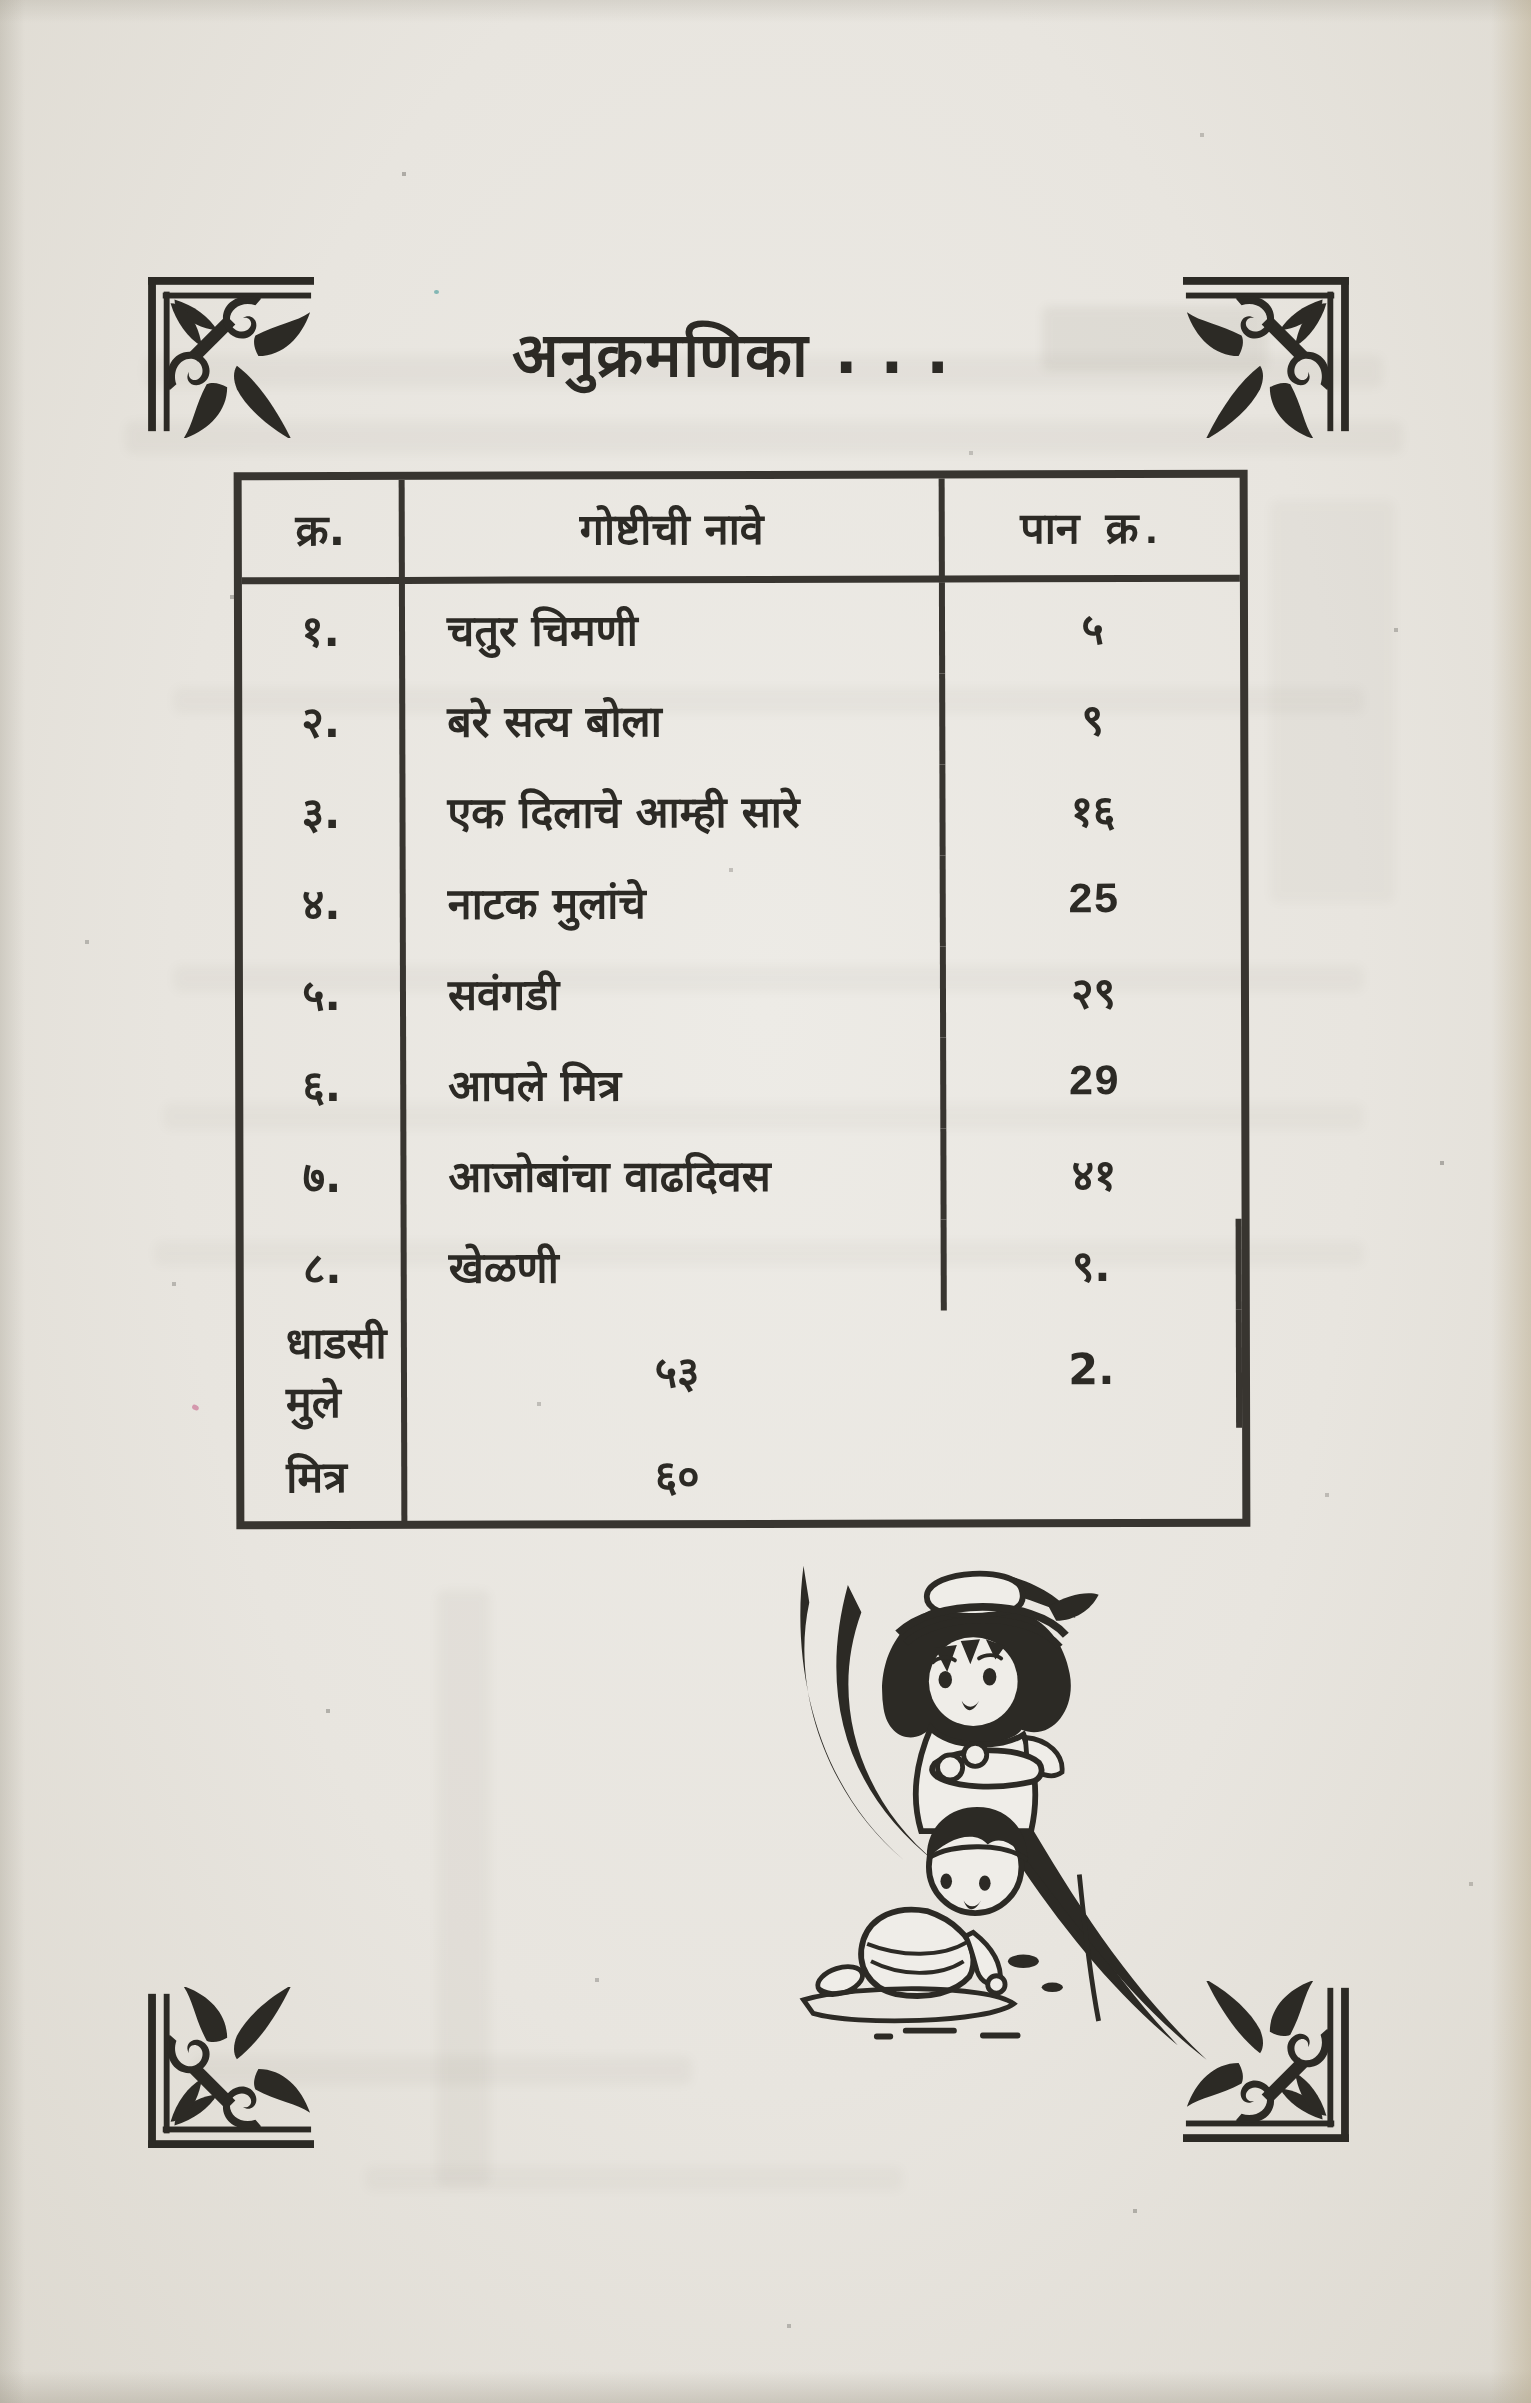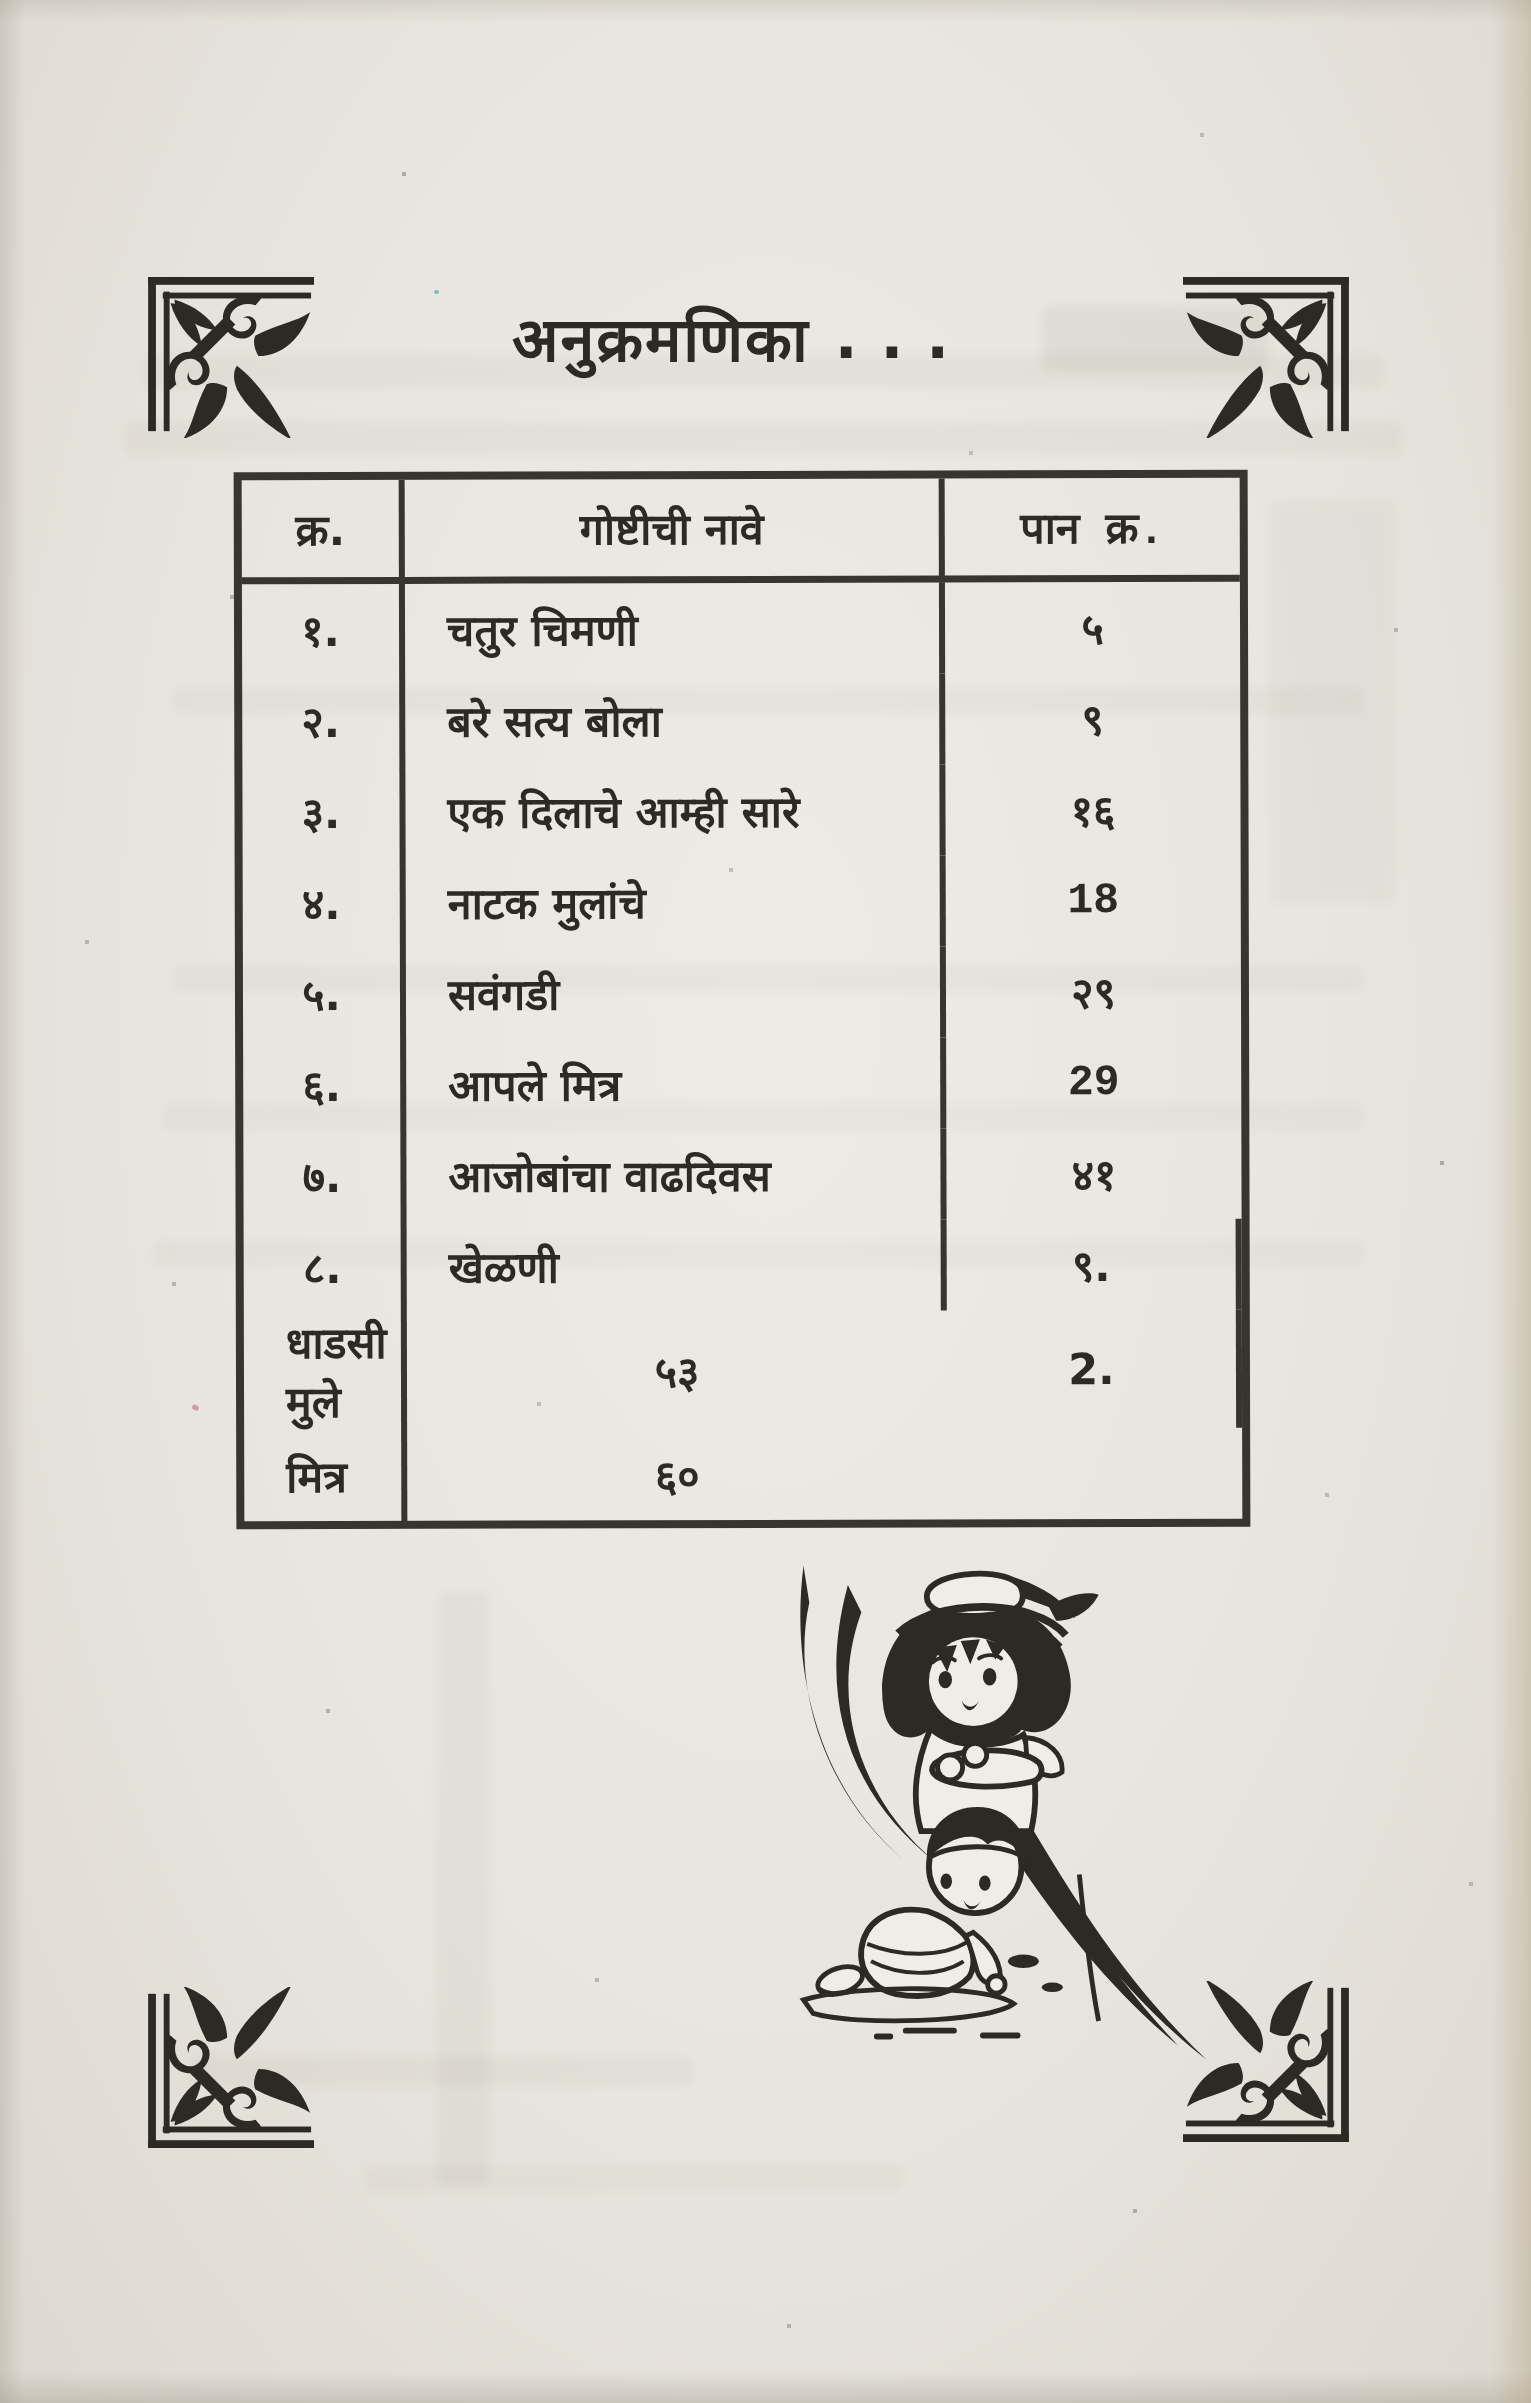--- a/index.html
+++ b/index.html
@@ -26,21 +26,21 @@
       231px 596px 0 1px rgba(40,38,34,.28), 1395px 629px 0 1px rgba(40,38,34,.25),
       730px 869px 0 1px rgba(40,38,34,.22), 1441px 1162px 0 1px rgba(40,38,34,.30),
       173px 1283px 0 1px rgba(40,38,34,.25), 1326px 1494px 0 1px rgba(40,38,34,.22),
       327px 1710px 0 1px rgba(40,38,34,.28), 596px 1979px 0 1px rgba(40,38,34,.25),
       1134px 2210px 0 1px rgba(40,38,34,.28), 788px 2325px 0 1px rgba(40,38,34,.25),
       1470px 1883px 0 1px rgba(40,38,34,.22), 86px 941px 0 1px rgba(40,38,34,.25),
       970px 452px 0 1px rgba(40,38,34,.20), 538px 1403px 0 1px rgba(40,38,34,.22);}
   .speck-pink{position:absolute;left:192px;top:1405px;width:6.7px;height:4.8px;background:#c96f92;opacity:.65;border-radius:50%;z-index:3;transform:rotate(30deg);}
   .speck-teal{position:absolute;left:434px;top:290px;width:4.8px;height:3.8px;background:#2f8f8f;opacity:.55;border-radius:50%;z-index:3;}
   
-  .title-wrap{left:235px;top:289px;width:1014px;height:96px;display:flex;align-items:center;justify-content:center;z-index:4;}
+  .title-wrap{left:235px;top:304px;width:1014px;height:96px;display:flex;align-items:center;justify-content:center;z-index:4;}
   .title-text{font-size:61px;font-weight:700;letter-spacing:1.9px;color:var(--ink);}
   .title-dots{font-size:60px;font-weight:900;letter-spacing:23px;margin-left:25px;color:var(--ink);}
   
   .toc{
     left:235px;top:471px;width:1014px;height:1057px;z-index:4;
     border:8.6px solid var(--line);box-sizing:border-box;
     display:grid;grid-template-columns:163px 540px 1fr;grid-template-rows:104px repeat(10,1fr);
     transform:rotate(-0.15deg);
   }
   .cell{display:flex;align-items:center;}
@@ -135,21 +135,21 @@
   <div class="cell bcell c-serial">२.</div>
   <div class="cell bcell c-name">बरे सत्य बोला</div>
   <div class="cell bcell c-page">९</div>
 
   <div class="cell bcell c-serial">३.</div>
   <div class="cell bcell c-name">एक दिलाचे आम्ही सारे</div>
   <div class="cell bcell c-page">१६</div>
 
   <div class="cell bcell c-serial">४.</div>
   <div class="cell bcell c-name">नाटक मुलांचे</div>
-  <div class="cell bcell c-page">18</div>
+  <div class="cell bcell c-page">25</div>
 
   <div class="cell bcell c-serial">५.</div>
   <div class="cell bcell c-name">सवंगडी</div>
   <div class="cell bcell c-page">२९</div>
 
   <div class="cell bcell c-serial">६.</div>
   <div class="cell bcell c-name">आपले मित्र</div>
   <div class="cell bcell c-page">29</div>
 
   <div class="cell bcell c-serial">७.</div>

